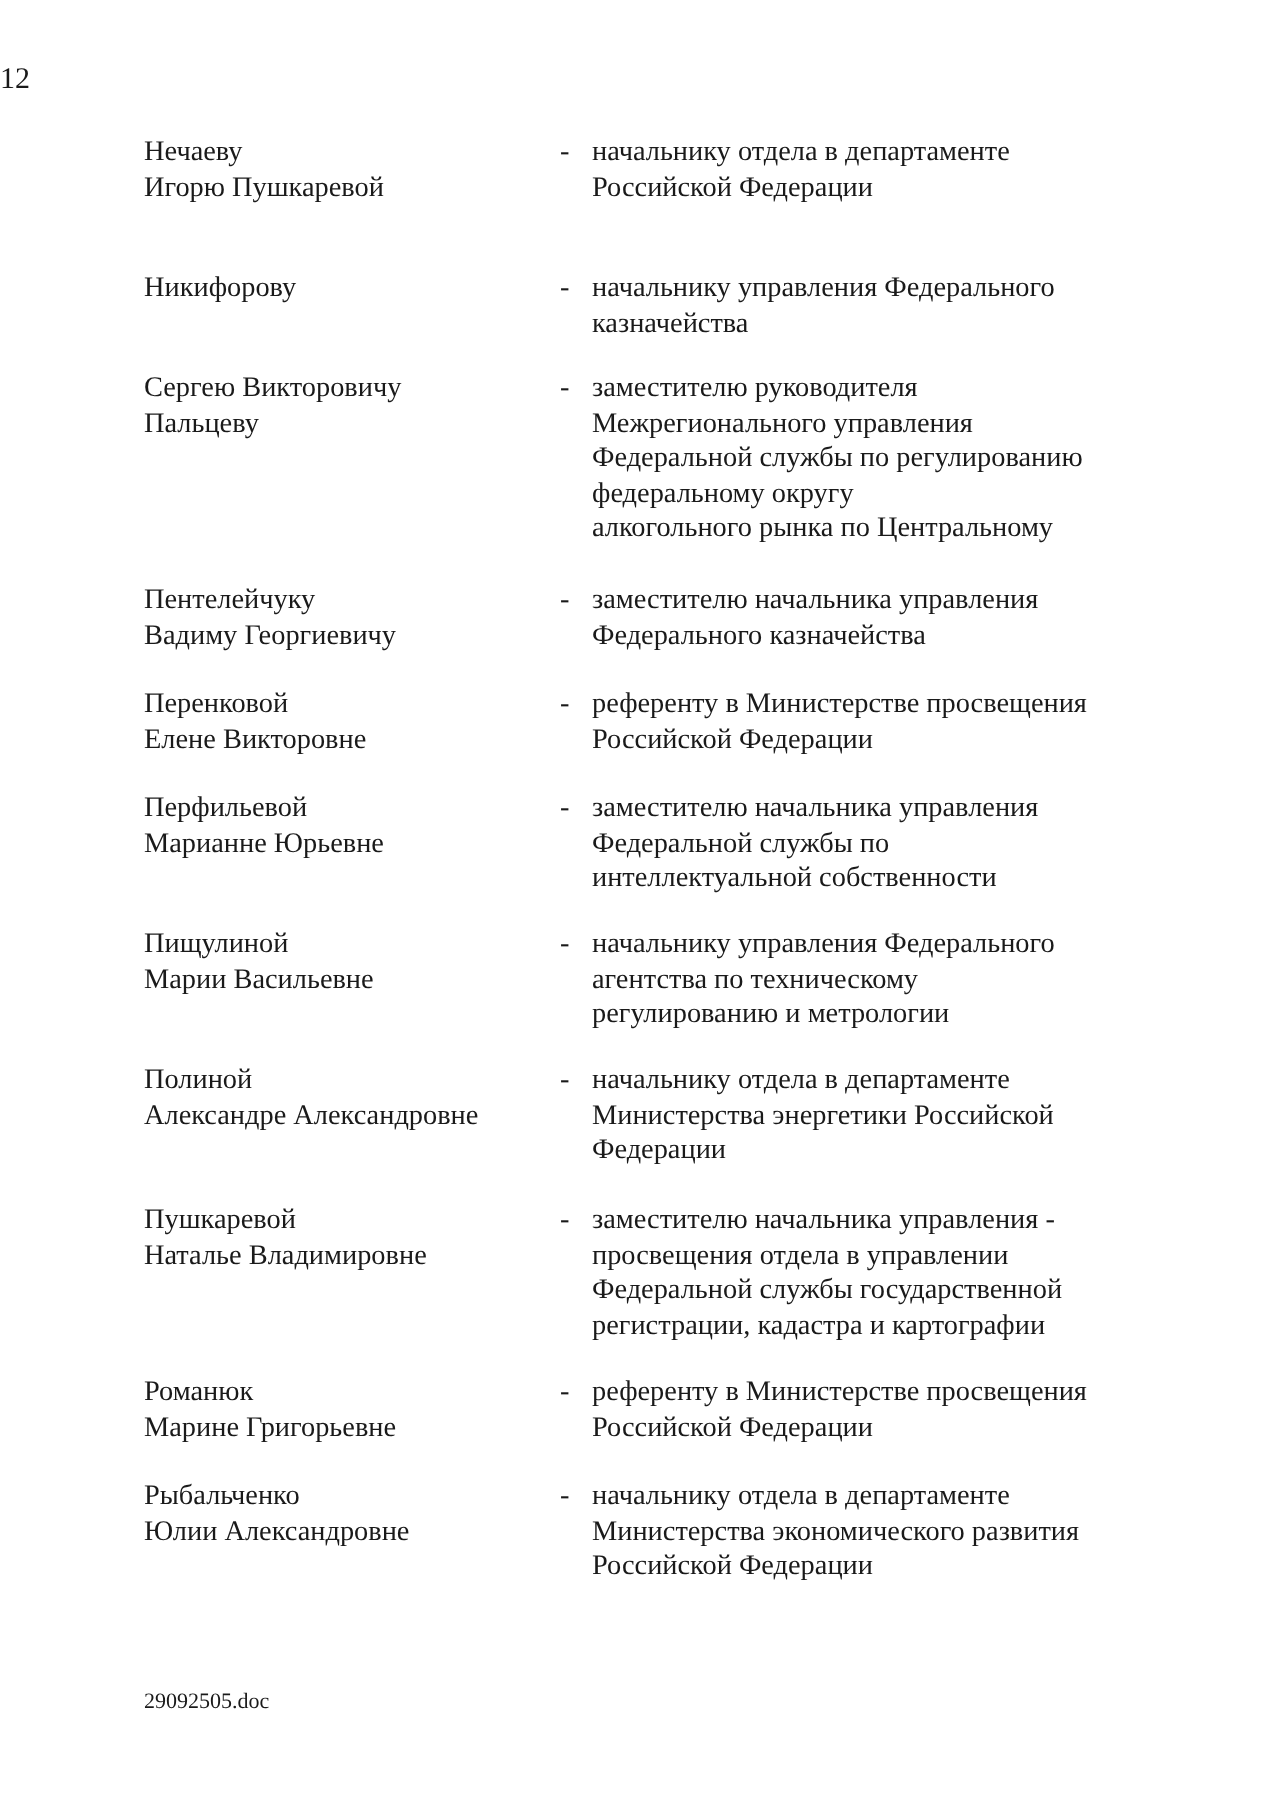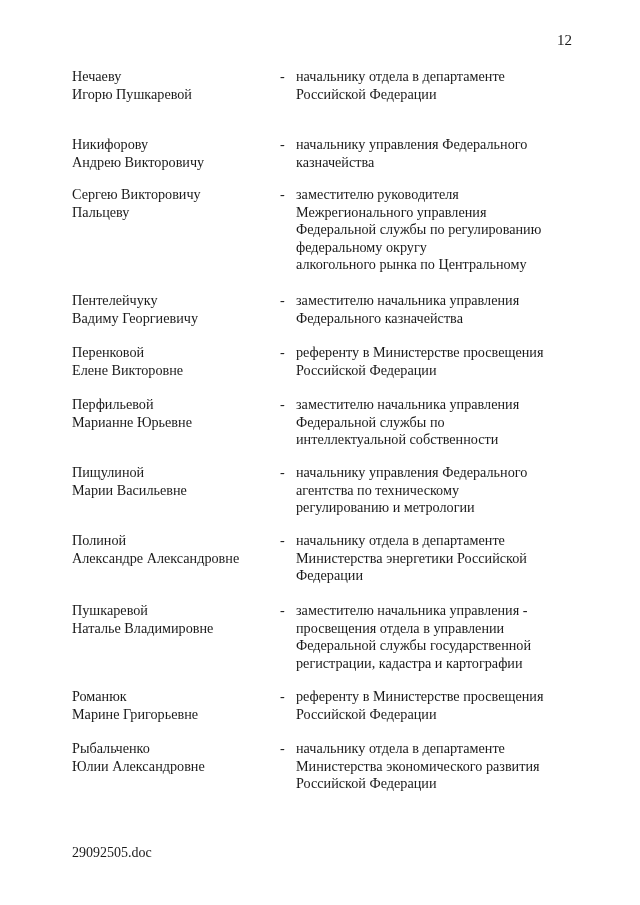--- a/index.html
+++ b/index.html
@@ -1,24 +1,24 @@
 <!DOCTYPE html>
 <html><head>
 <meta charset="utf-8">
 <style>
   html, body { margin:0; padding:0; background:#ffffff; }
   body { width:640px; height:905px; position:relative; overflow:hidden;
          font-family:"Liberation Serif", "DejaVu Serif", serif; color:#1a1a1a; }
-  .page-num { position:absolute; top:32px; left:0; width:572px; text-align:right; font-size:15px; }
+  .page-num { position:absolute; top:32px; left:0; width:572px; text-align:left; font-size:15px; }
   .entry { position:absolute; left:72px; width:520px; font-size:14.2px; line-height:17.6px; }
   .name { position:absolute; left:0; top:0; width:200px; }
   .dash { position:absolute; left:208px; top:0; }
   .desc { position:absolute; left:224px; top:0; width:300px; }
   .desc span, .name span { display:block; white-space:nowrap; }
-  .footer { position:absolute; left:72px; top:845px; font-size:14px; }
+  .footer { position:absolute; left:72px; top:845px; font-size:11px; }
 </style>
 </head>
 <body>
 
 <div class="page-num">12</div>
 
 <div id="entries">
     <div class="entry" style="top: 68px;">
       <div class="name">
         <span>Нечаеву</span>
@@ -26,21 +26,20 @@
       </div>
       <div class="dash">-</div>
       <div class="desc">
         <span>начальнику отдела в департаменте</span>
         <span>Российской Федерации</span>
       </div>
     </div>
     <div class="entry" style="top: 136px;">
       <div class="name">
         <span>Никифорову</span>
-        <span>Андрею Викторовичу</span>
       </div>
       <div class="dash">-</div>
       <div class="desc">
         <span>начальнику управления Федерального</span>
         <span>казначейства</span>
       </div>
     </div>
     <div class="entry" style="top: 186px;">
       <div class="name">
         <span>Сергею Викторовичу</span>

